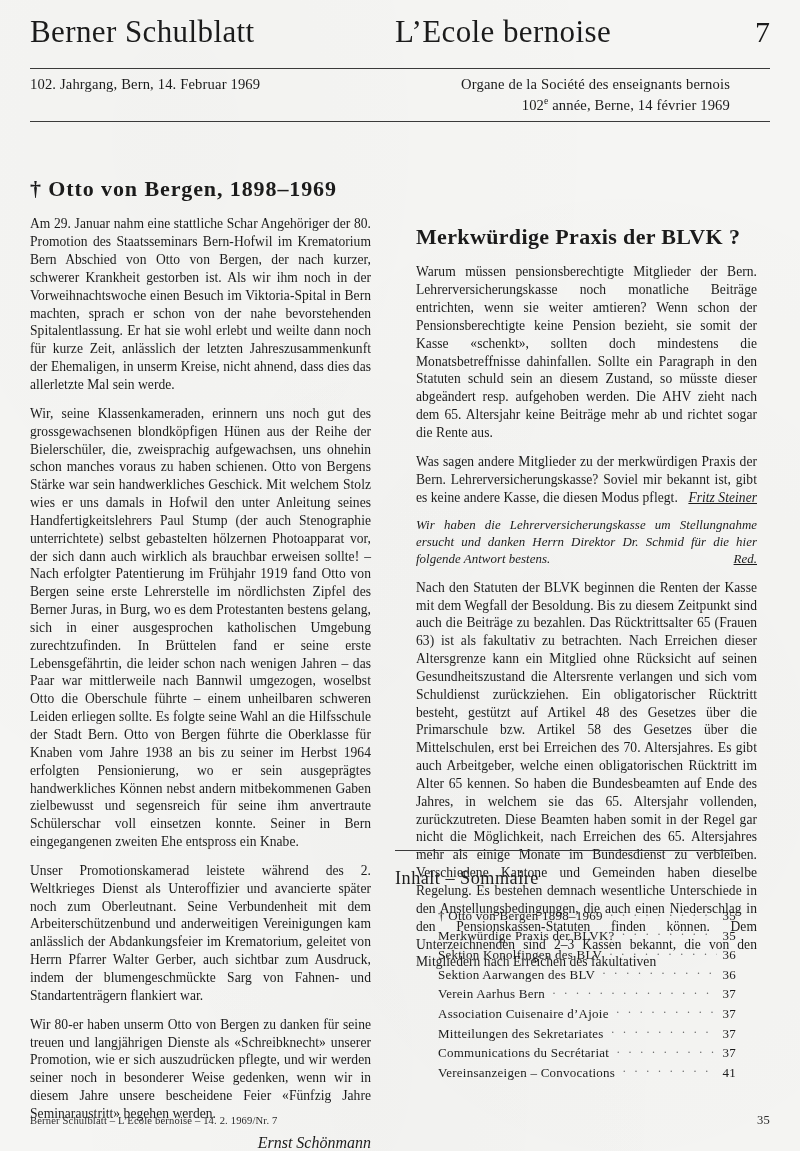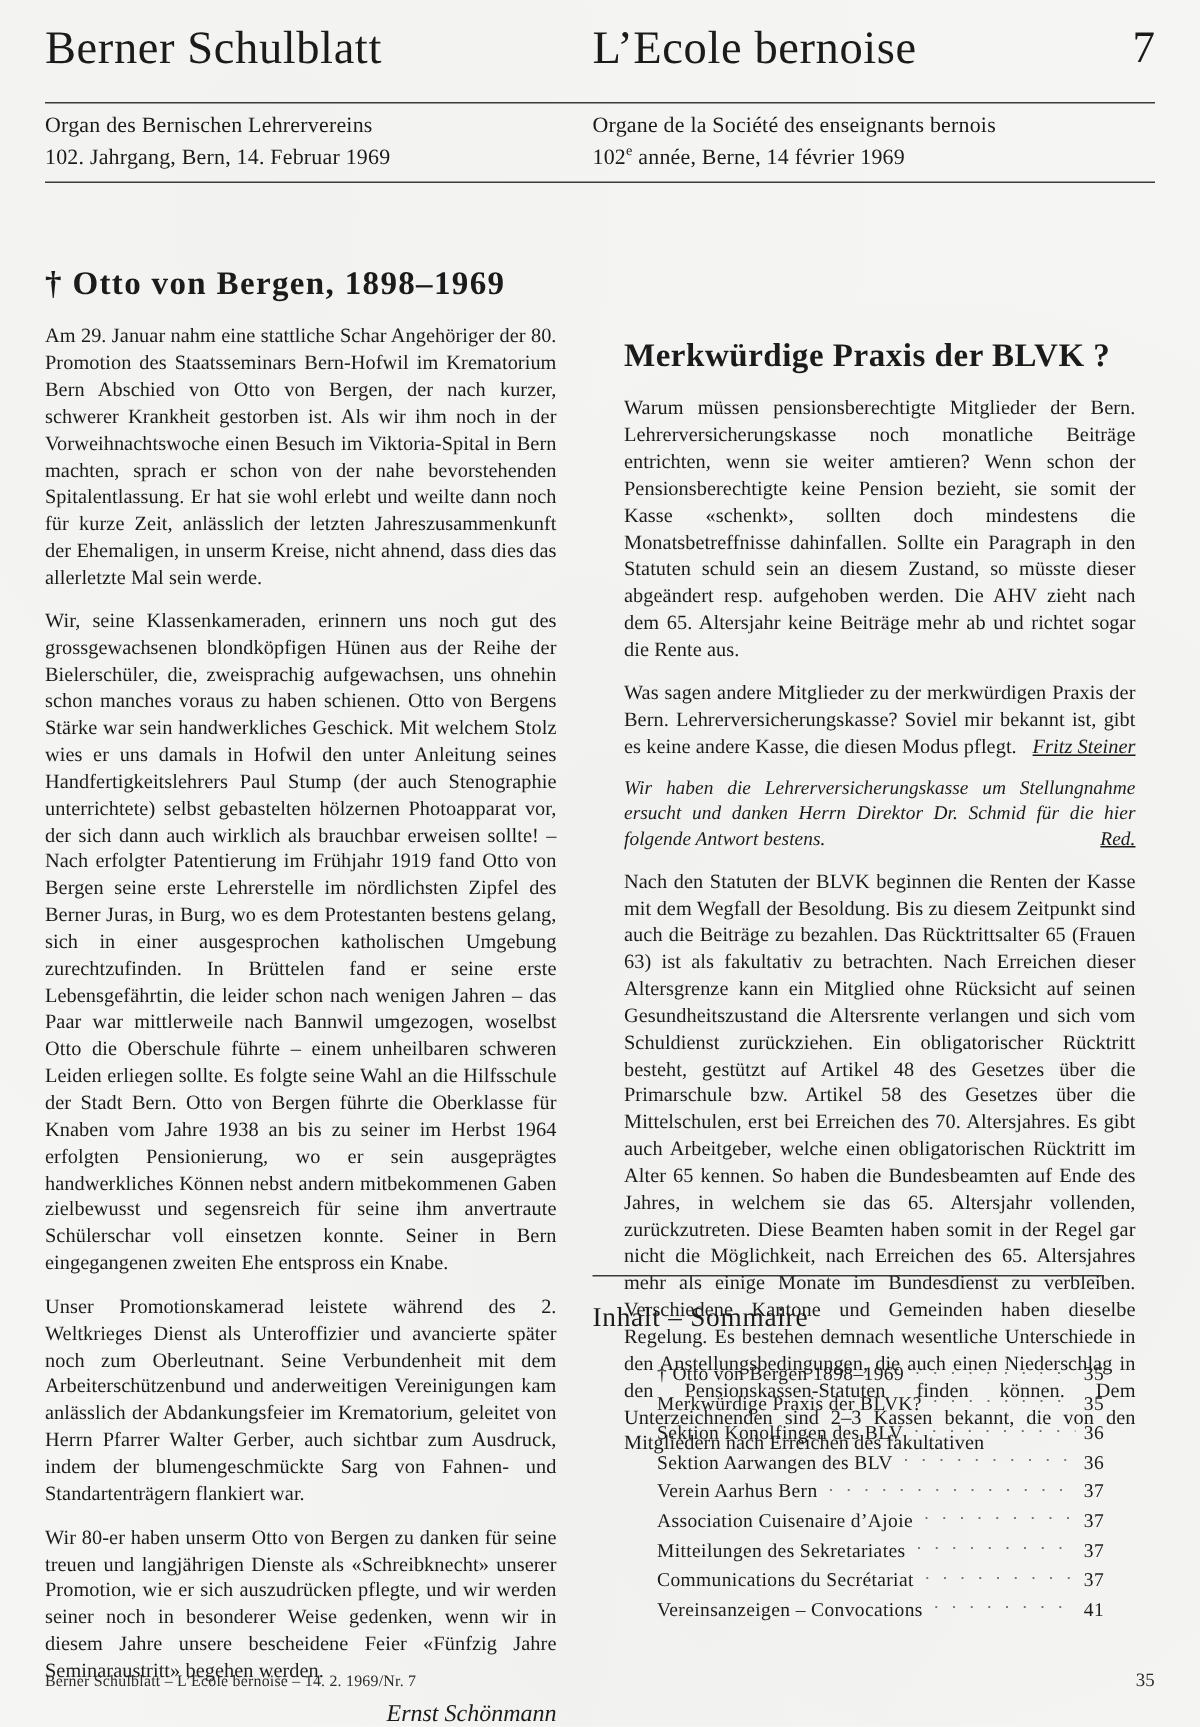--- a/index.html
+++ b/index.html
@@ -69,21 +69,21 @@
   #rule-bottom { top: 121px; }
 
   .subhead {
     position: absolute;
     top: 74px;
     font-size: 14.6px;
     line-height: 1.47;
     letter-spacing: 0.15px;
   }
   #subhead-de { left: 30px;  width: 340px; }
-  #subhead-fr { left: 395px; width: 350px; }
+  #subhead-fr { left: 380px; width: 350px; text-align: right; }
   .subhead div { white-space: nowrap; }
   .sup { font-size: 9.5px; vertical-align: super; }
 
   
   .col {
     position: absolute;
     top: 176px;
     width: 341px;
   }
   #col-left  { left: 30px; }
@@ -194,21 +194,20 @@
 
   <div class="masthead">
     <div class="mast-de">Berner Schulblatt</div>
     <div class="mast-fr">L’Ecole bernoise</div>
     <div class="mast-issue">7</div>
   </div>
 
   <div class="rule" id="rule-top"></div>
 
   <div class="subhead" id="subhead-de">
-    <div>Organ des Bernischen Lehrervereins</div>
     <div>102. Jahrgang, Bern, 14. Februar 1969</div>
   </div>
 
   <div class="subhead" id="subhead-fr">
     <div>Organe de la Société des enseignants bernois</div>
     <div><span>102</span><span class="sup">e</span><span> année, Berne, 14 février 1969</span></div>
   </div>
 
   <div class="rule" id="rule-bottom"></div>
 

